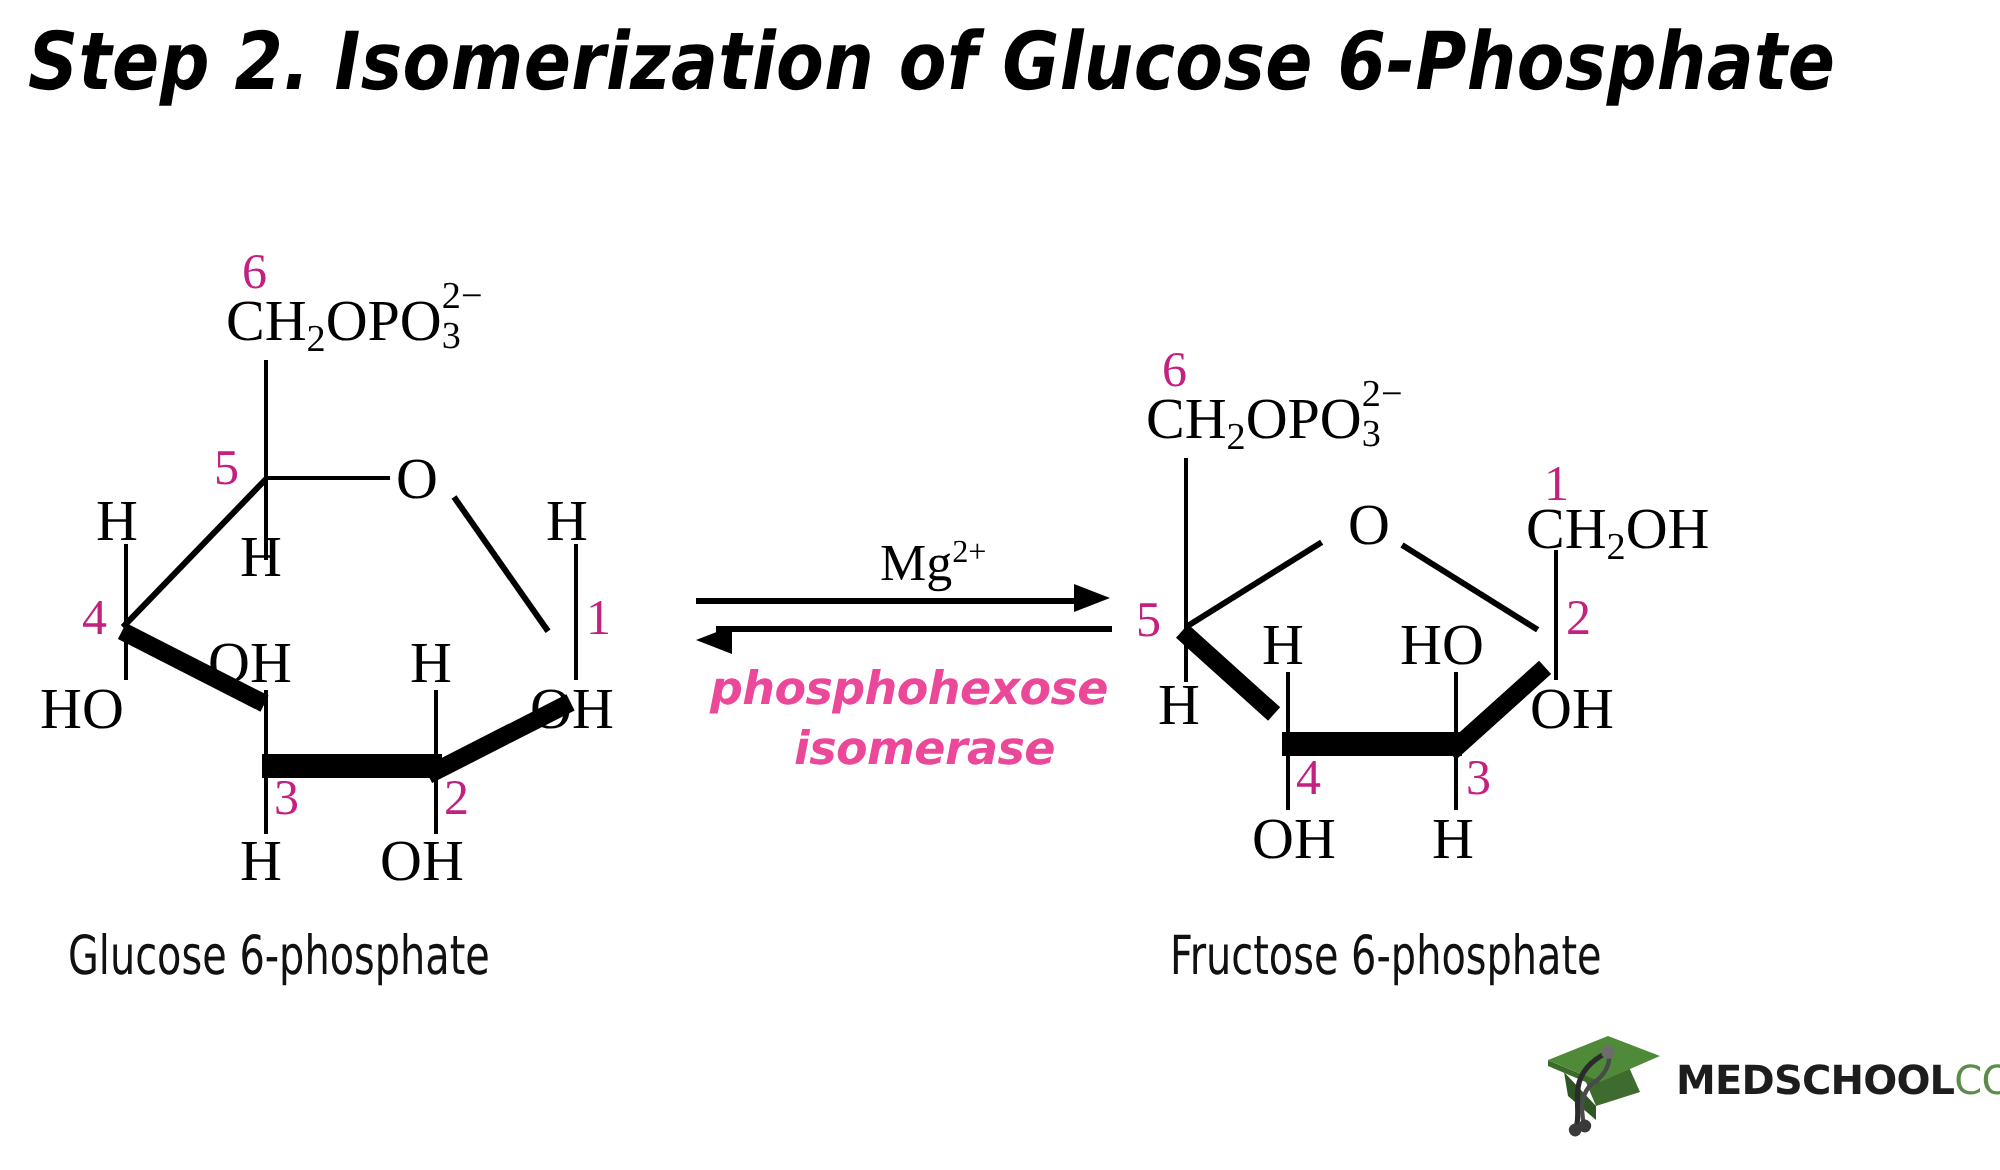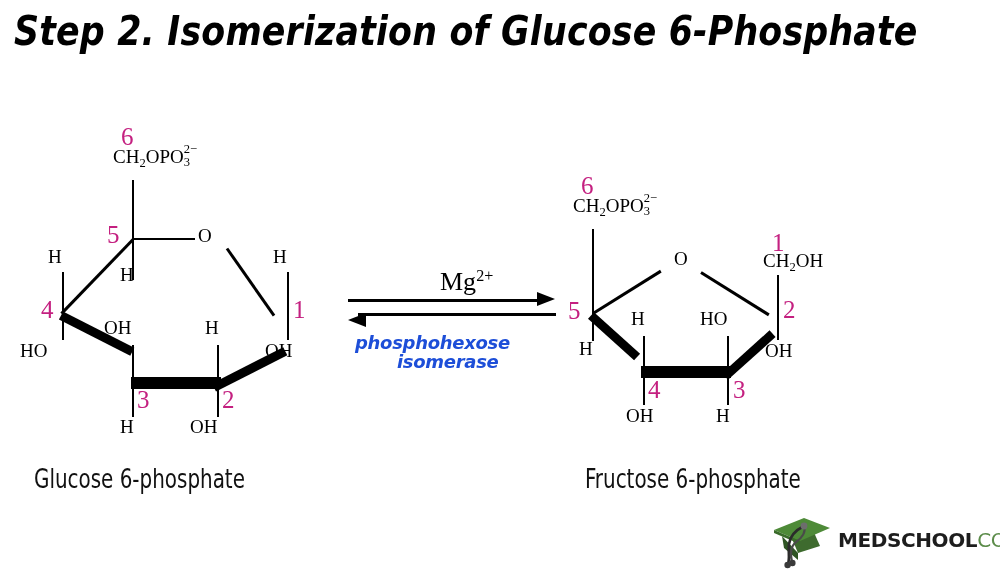--- a/index.html
+++ b/index.html
@@ -30,21 +30,21 @@
     color: #000000;
     white-space: nowrap;
     transform: scaleX(0.94) scaleY(1.08);
     transform-origin: left top;
   }
 
   
   .chem {
     position: absolute;
     font-family: "Liberation Serif", serif;
-    font-size: 19px;
+    font-size: 29px;
     color: #000000;
     white-space: nowrap;
     line-height: 1;
   }
   .chem sub {
     font-size: 0.66em;
     vertical-align: -0.28em;
   }
   .chem .pstack {
     display: inline-block;
@@ -127,22 +127,22 @@
     white-space: nowrap;
     margin-left: 32px;
   }
   #mg-label sup { font-size: 0.62em; vertical-align: 0.55em; }
 
   .enzyme {
     position: absolute;
     font-family: "DejaVu Sans", sans-serif;
     font-weight: 700;
     font-style: italic;
-    font-size: 18px;
-    color: #1d4ed8;
+    font-size: 23px;
+    color: #ec4899;
     white-space: nowrap;
     letter-spacing: -0.3px;
   }
 
   .molname {
     position: absolute;
     font-family: "DejaVu Sans Condensed", "Liberation Sans Narrow", "Liberation Sans", sans-serif;
     font-size: 27px;
     color: #111111;
     white-space: nowrap;
@@ -231,21 +231,21 @@
   <div>
     <div id="mg-label"><span>Mg</span><sup>2+</sup></div>
 
     <div class="arrowline" style="left:348px; top:299px; width:198px;"></div>
     <div class="arrowhead-r" style="left:537px; top:292px;"></div>
 
     <div class="arrowline" style="left:358px; top:313px; width:198px;"></div>
     <div class="arrowhead-l" style="left:348px; top:313px;"></div>
 
     <div class="enzyme" style="left:355px; top:332px;">phosphohexose</div>
-    <div class="enzyme" style="left:397px; top:351px;">isomerase</div>
+    <div class="enzyme" style="left:397px; top:362px;">isomerase</div>
   </div>
 
   <div>
 
     <div class="num" style="left:581px; top:173px;">6</div>
     <div class="chem" style="left:573px; top:196px;"><span>CH</span><sub>2</sub><span>OPO</span><span class="pstack"><span class="sup">2−</span><span class="sb">3</span></span></div>
     <div class="bond vbond" style="left:592px; top:229px; height:84px;"></div>
 
     <div class="chem" style="left:674px; top:249px;"><span>O</span></div>
 

